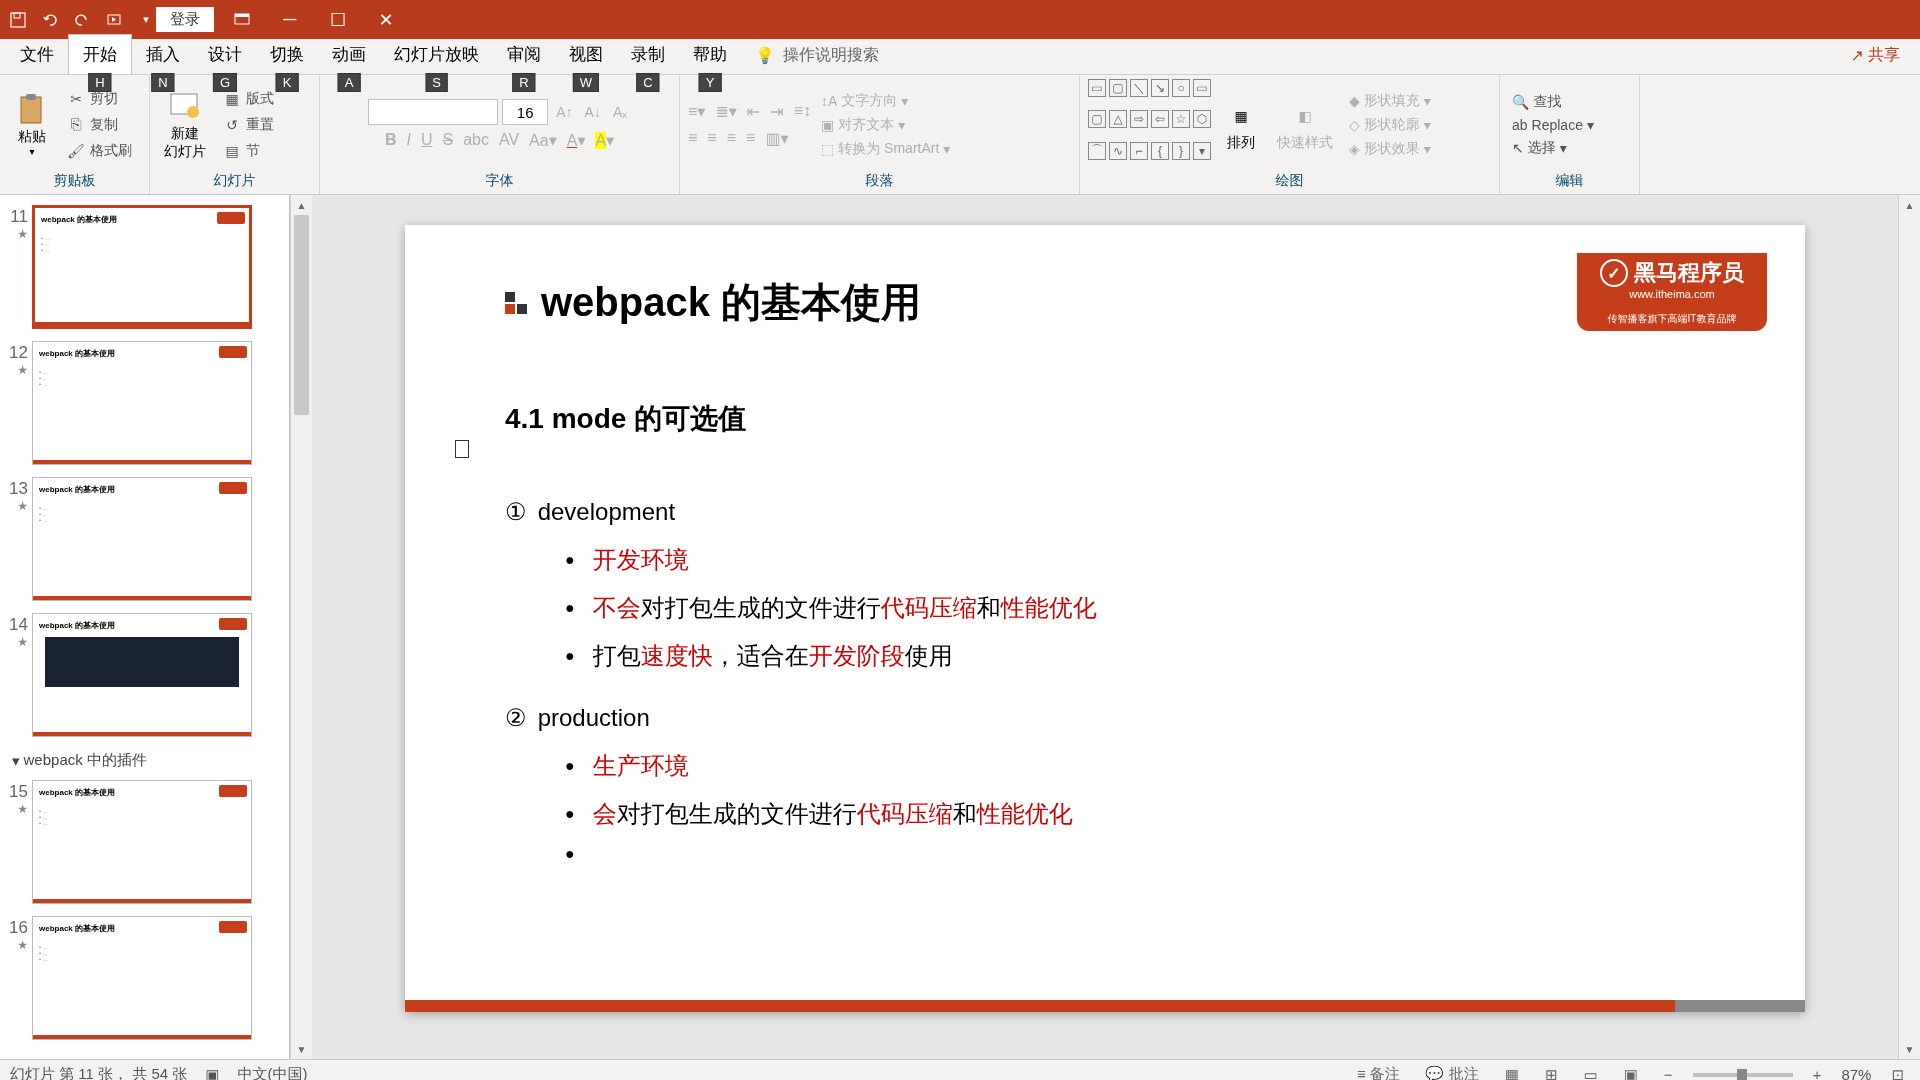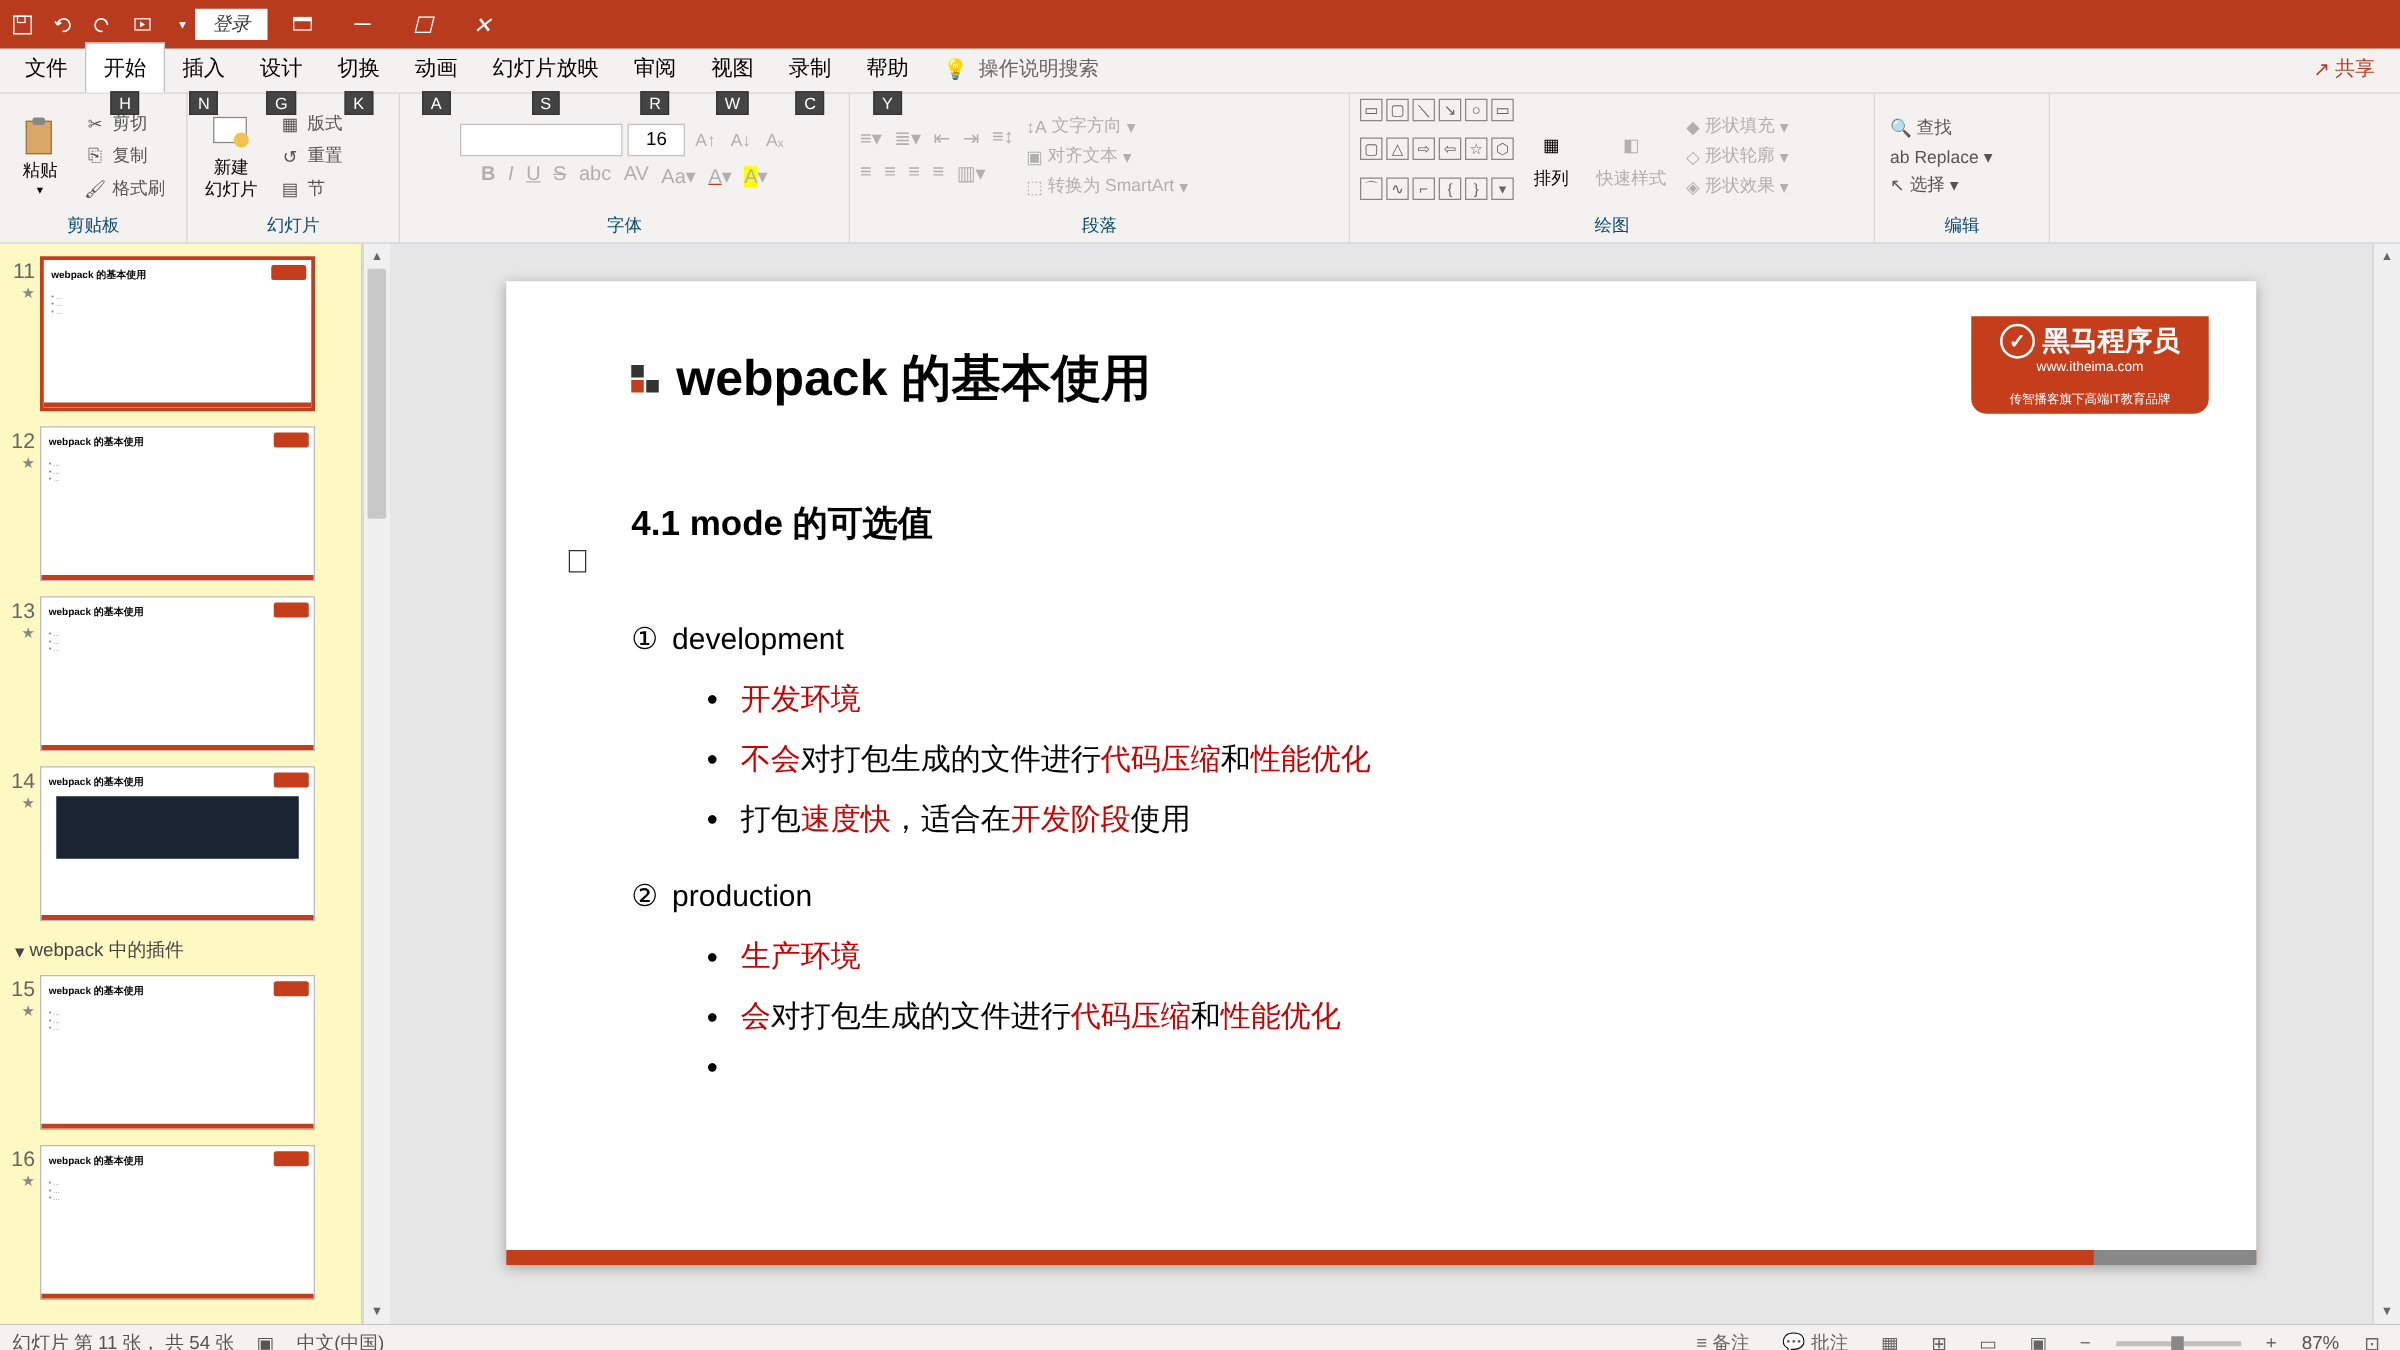--- a/index.html
+++ b/index.html
@@ -2,21 +2,21 @@
 <html><head>
 <meta charset="utf-8">
 <style>
 * { margin: 0; padding: 0; box-sizing: border-box; font-family: "Microsoft YaHei", sans-serif; }
 body { width: 1920px; height: 1080px; overflow: hidden; background: #fff; }
 
 .titlebar { background: #b83b1e; height: 39px; display: flex; align-items: center; padding: 0 8px; color: #fff; }
 .titlebar-left { display: flex; gap: 12px; align-items: center; }
 .titlebar-left .qat-btn { width: 20px; height: 20px; display: flex; align-items: center; justify-content: center; cursor: pointer; }
 .titlebar-center { flex: 1; text-align: center; font-size: 16px; }
-.titlebar-right { display: flex; gap: 8px; align-items: center; font-style: italic; }
+.titlebar-right { display: flex; gap: 8px; align-items: center; }
 .login-btn { background: #fff; color: #333; padding: 3px 14px; font-size: 15px; cursor: pointer; }
 .win-btn { width: 40px; height: 30px; display: flex; align-items: center; justify-content: center; cursor: pointer; font-size: 18px; }
 
 .menubar { background: #f3f2f1; height: 36px; display: flex; align-items: flex-end; padding: 0 6px; border-bottom: 1px solid #d0d0d0; }
 .menu-item { padding: 8px 14px; font-size: 17px; cursor: pointer; position: relative; }
 .menu-item.active { background: #fff; border: 1px solid #c0c0c0; border-bottom: none; }
 .keytip { position: absolute; bottom: -18px; left: 50%; transform: translateX(-50%); background: #444; color: #fff; font-size: 13px; padding: 1px 6px; border: 1px solid #333; }
 .tell-me { display: flex; align-items: center; gap: 8px; padding: 8px 14px; color: #666; font-size: 16px; }
 .share-btn { margin-left: auto; color: #b83b1e; font-size: 16px; padding: 8px 14px; cursor: pointer; display: flex; align-items: center; gap: 4px; }
 
@@ -29,21 +29,21 @@
 .rb-btn.disabled { color: #b0b0b0; }
 .rb-large { display: flex; flex-direction: column; align-items: center; justify-content: center; font-size: 14px; padding: 4px 6px; cursor: pointer; }
 .rb-icon { width: 20px; height: 20px; display: inline-flex; align-items: center; justify-content: center; }
 .rb-icon-lg { width: 36px; height: 36px; display: flex; align-items: center; justify-content: center; }
 .font-box { width: 130px; height: 26px; border: 1px solid #c0c0c0; background: #fff; color: #aaa; font-size: 13px; padding: 0 4px; }
 .size-box { width: 46px; height: 26px; border: 1px solid #c0c0c0; background: #fff; font-size: 15px; text-align: center; }
 .shape-grid { display: grid; grid-template-columns: repeat(6, 18px); gap: 3px; }
 .shape-cell { width: 18px; height: 18px; border: 1px solid #888; display: flex; align-items: center; justify-content: center; font-size: 12px; color: #666; }
 
 .workspace { display: flex; height: 864px; background: #e6e6e6; }
-.thumb-panel { width: 290px; background: #fef9c3; border-right: 1px solid #c0c0c0; overflow-y: auto; padding: 6px 0; position: relative; }
+.thumb-panel { width: 290px; background: #ffffff; border-right: 1px solid #c0c0c0; overflow-y: auto; padding: 6px 0; position: relative; }
 .thumb-item { display: flex; align-items: flex-start; padding: 4px 6px 8px 2px; gap: 4px; }
 .thumb-num { width: 26px; text-align: right; font-size: 17px; color: #666; padding-top: 2px; }
 .thumb-star { font-size: 12px; color: #888; }
 .thumb-img { width: 220px; height: 124px; background: #fff; border: 1px solid #bbb; position: relative; padding: 6px; font-size: 7px; overflow: hidden; }
 .thumb-img.selected { border: 3px solid #c43e1c; }
 .thumb-logo { position: absolute; top: 4px; right: 4px; width: 28px; height: 12px; background: #c43e1c; border-radius: 2px; }
 .thumb-bar { position: absolute; bottom: 0; left: 0; right: 0; height: 4px; background: #c43e1c; }
 .thumb-code { background: #1a2332; margin: 6px; height: 50px; }
 .section-header { padding: 6px 12px; font-size: 15px; color: #444; cursor: pointer; display: flex; align-items: center; gap: 4px; }
 

